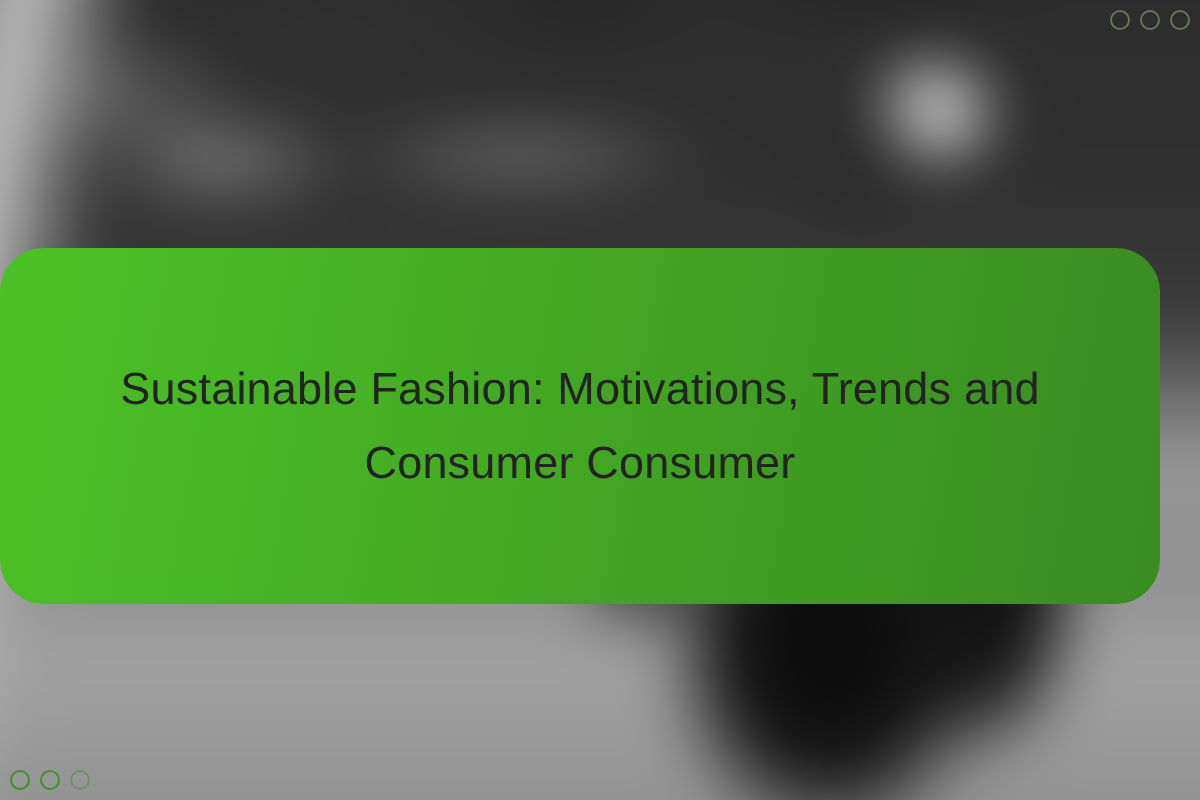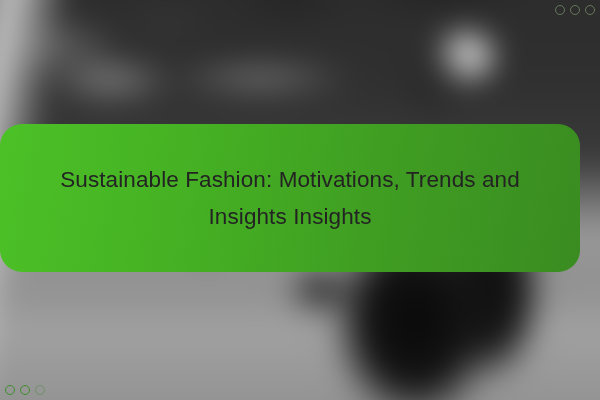--- a/index.html
+++ b/index.html
@@ -62,21 +62,21 @@
       radial-gradient(ellipse 120px 26px at 300px 118px, rgba(215,215,215,0.38) 0%, rgba(215,215,215,0) 80%);
     background-repeat: no-repeat;
   }
 
   
   #title-banner {
     position: absolute;
     left: 0;
     top: 124px;
     width: 580px;
-    height: 148px;
+    height: 178px;
     border-radius: 22px;
     background: linear-gradient(100deg, #4cc127 0%, #45b023 34%, #3f9c22 68%, #3a8c21 100%);
     display: flex;
     align-items: center;
     justify-content: center;
     box-sizing: border-box;
     padding: 0 46px;
   }
   #title-text {
     margin: 0;
@@ -123,21 +123,21 @@
 </head>
 <body>
 
 <div id="slide">
 
   <div id="bg-photo"></div>
 
   <div id="title-banner">
     <h1 id="title-text">
       <span style="display: block;">Sustainable Fashion: Motivations, Trends and</span>
-      <span style="display: block;">Insights Insights</span>
+      <span style="display: block;">Consumer Consumer</span>
     </h1>
   </div>
 
   <div class="dot-cluster" id="window-dots-top-right">
     <span class="dot"></span>
     <span class="dot"></span>
     <span class="dot"></span>
   </div>
 
   <div class="dot-cluster" id="page-dots-bottom-left">

